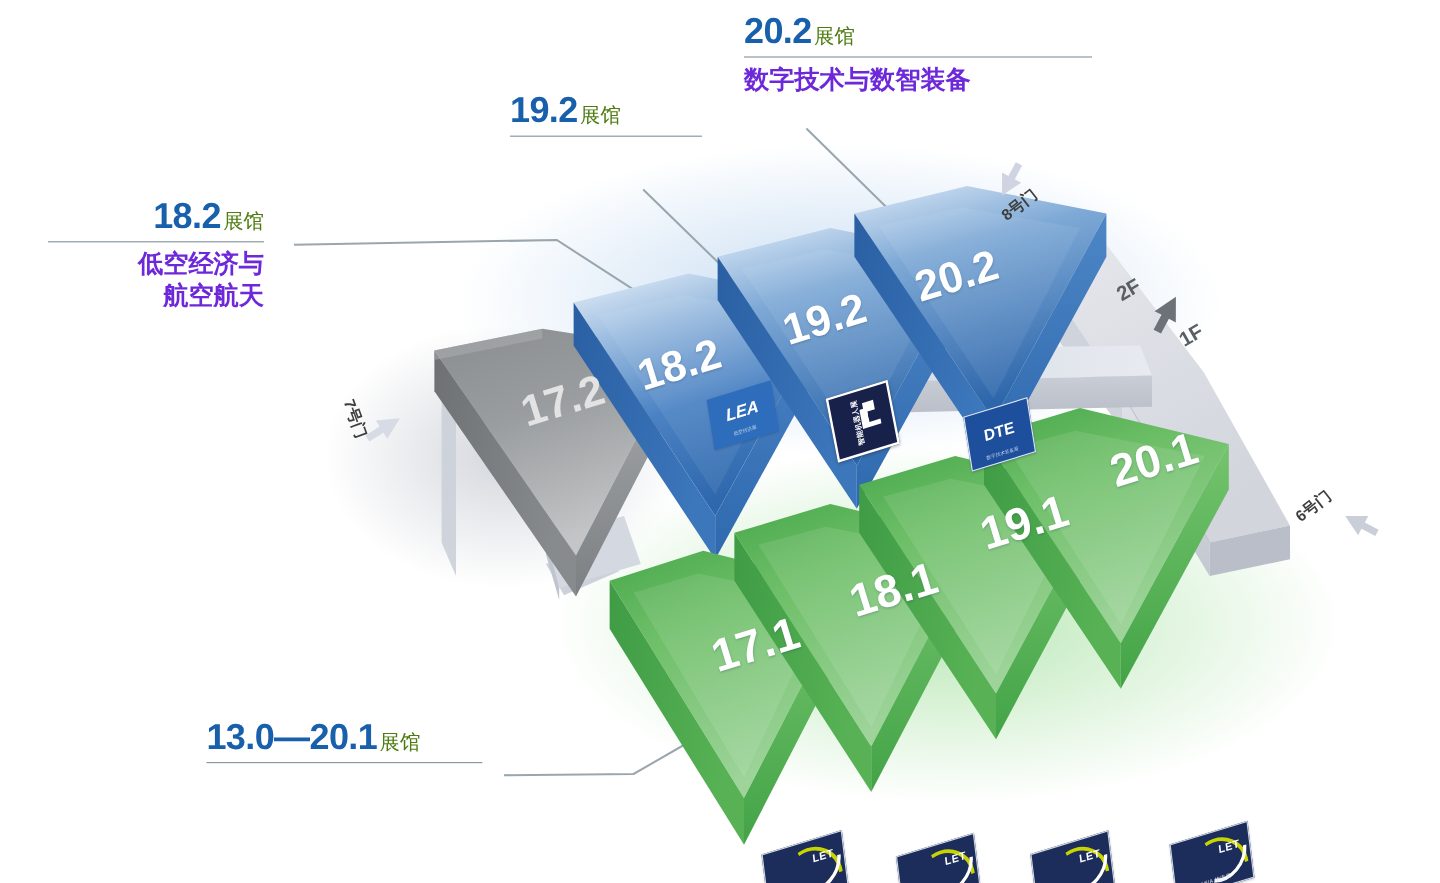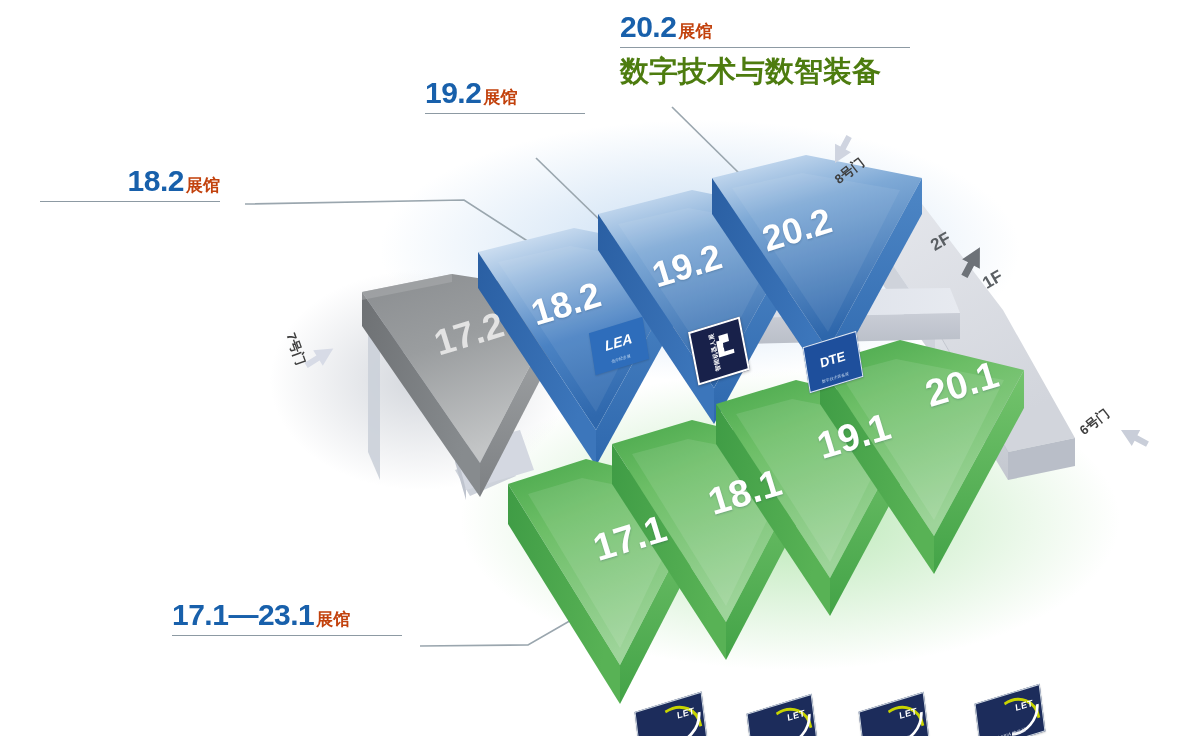--- a/index.html
+++ b/index.html
@@ -16,27 +16,27 @@
   
   .callout{position:absolute;}
   .callout .ctop{
     display:flex;align-items:baseline;white-space:nowrap;
     line-height:1.0;
   }
   .callout .cnum{
     color:#1860ab;font-weight:bold;font-size:30px;letter-spacing:-0.5px;
   }
   .callout .csuf{
-    color:#c2410c;font-weight:bold;font-size:17px;margin-left:2px;
+    color:#4d7c0f;font-weight:normal;font-size:17px;margin-left:2px;
   }
   .callout .crule{
     border-top:1.6px solid #8d9aa3;margin-top:5px;margin-bottom:6px;
   }
   .callout .cdesc{
-    color:#4d7c0f;font-size:29px;font-weight:bold;line-height:1.22;white-space:pre-line;
+    color:#6d28d9;font-size:21px;font-weight:bold;line-height:1.22;white-space:pre-line;
   }
   .callout.align-right .ctop,
   .callout.align-right .cdesc{justify-content:flex-end;text-align:right;}
   .callout.align-right .ctop{display:flex;}
 
   
   .hallnum{
     position:absolute;color:#ffffff;font-weight:bold;
     text-shadow:0 1px 2px rgba(20,50,80,.25);
     white-space:nowrap;pointer-events:none;
@@ -303,20 +303,22 @@
       </g>
     </g>
   </svg>
 
   <div class="callout align-right" style="left:40px;top:166px;width:180px;">
     <div class="ctop">
       <span class="cnum">18.2</span>
       <span class="csuf">展馆</span>
     </div>
     <div class="crule"></div>
+    <div class="cdesc">低空经济与
+航空航天</div>
   </div>
 
   <div class="callout" style="left:425px;top:78px;width:160px;">
     <div class="ctop">
       <span class="cnum">19.2</span>
       <span class="csuf">展馆</span>
     </div>
     <div class="crule"></div>
   </div>
 
@@ -324,21 +326,21 @@
     <div class="ctop">
       <span class="cnum">20.2</span>
       <span class="csuf">展馆</span>
     </div>
     <div class="crule"></div>
     <div class="cdesc">数字技术与数智装备</div>
   </div>
 
   <div class="callout" style="left:172px;top:600px;width:230px;">
     <div class="ctop">
-      <span class="cnum">17.1—23.1</span>
+      <span class="cnum">13.0—20.1</span>
       <span class="csuf">展馆</span>
     </div>
     <div class="crule"></div>
   </div>
 
   <div class="hallnum grey" style="left:434px;top:313px;font-size:36px;transform:rotate(-17deg);">17.2</div>
 
   <div class="hallnum" style="left:531px;top:283px;font-size:36px;transform:rotate(-17deg);">18.2</div>
 
   <div class="hallnum" style="left:652px;top:245px;font-size:36px;transform:rotate(-17deg);">19.2</div>

